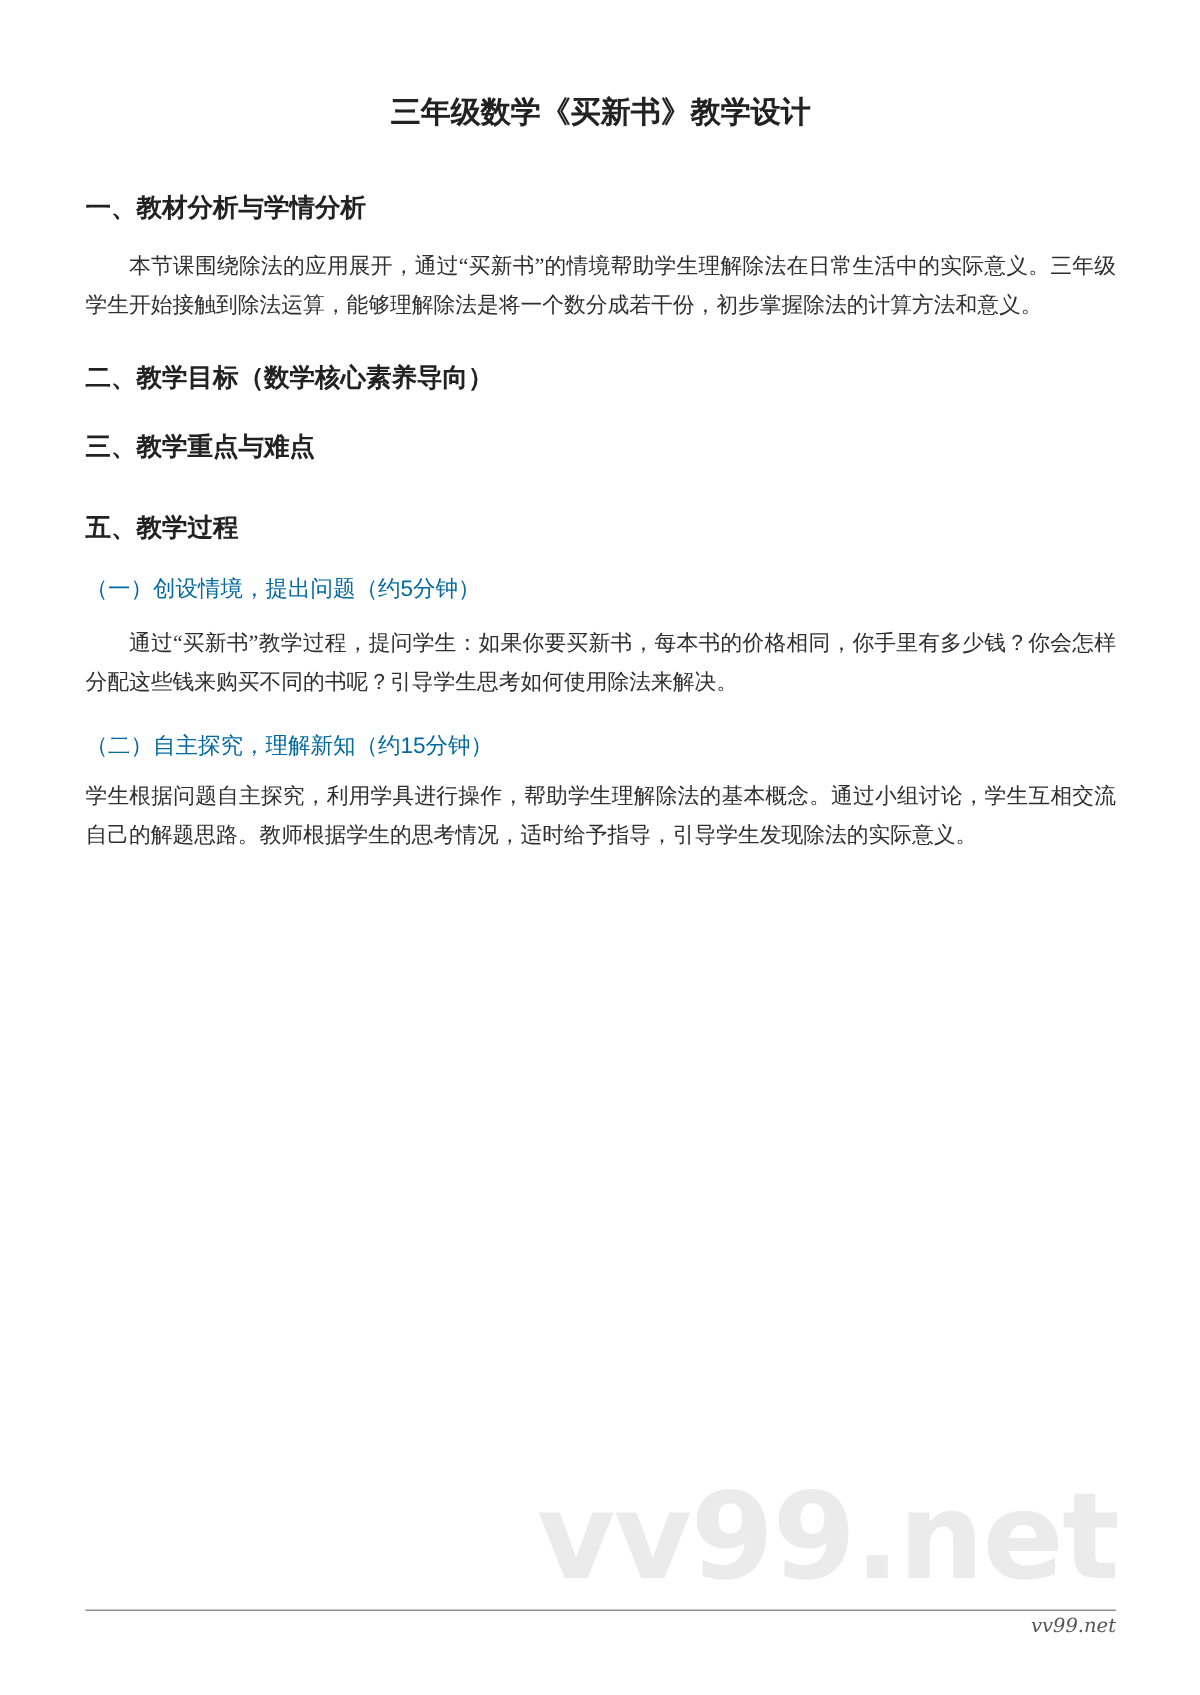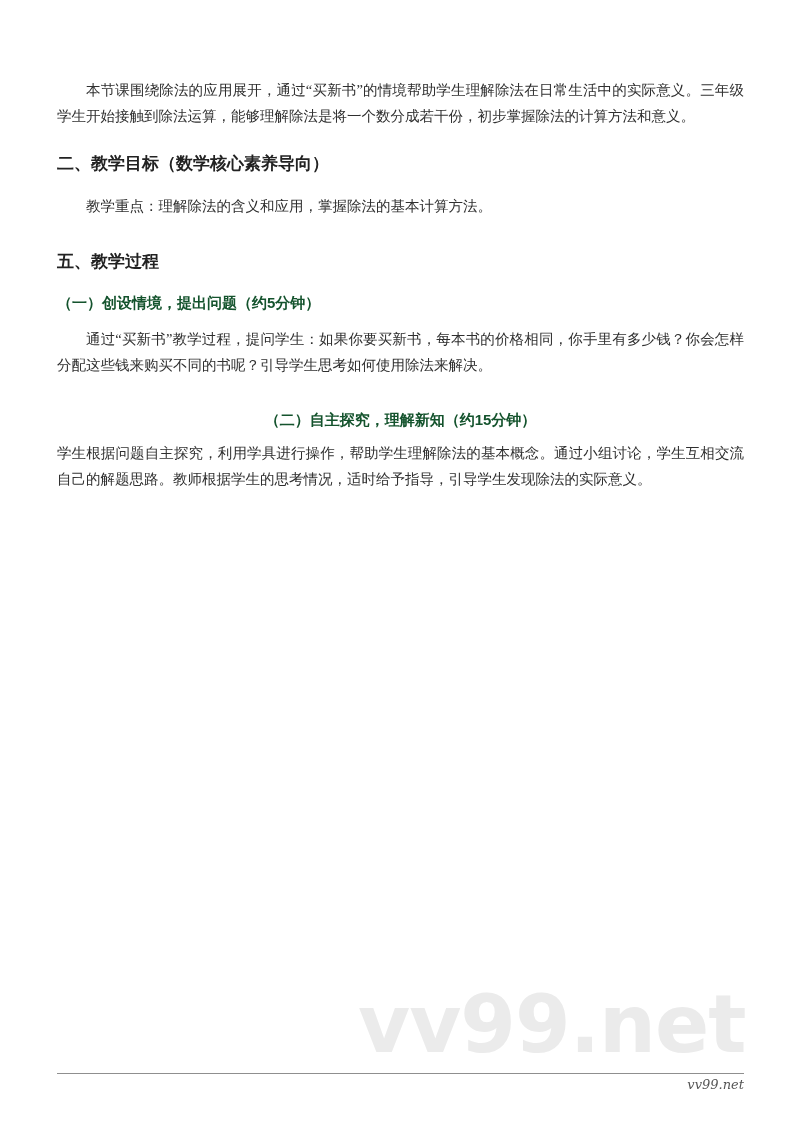--- a/index.html
+++ b/index.html
@@ -30,27 +30,27 @@
     font-size: 17px;
     line-height: 22px;
     color: #222;
     margin-top: 24px;
   }
   .sec-heading.first { margin-top: 40px; }
   .sec-heading.prep { margin-top: 22px; }
   .sec-heading.process { margin-top: 32px; }
   .sub-heading {
     font-family: "Liberation Sans", sans-serif;
-    font-weight: bold;
+    font-weight: normal;
     font-size: 15px;
     line-height: 20px;
-    color: #14532d;
+    color: #0369a1;
     margin-top: 20px;
   }
-  .sub-heading.second { margin-top: 32px; text-align: center; }
+  .sub-heading.second { margin-top: 20px; }
   p.body-text {
     font-size: 14.5px;
     line-height: 26px;
     text-align: justify;
     margin-top: 15px;
   }
   p.body-text.indent { text-indent: 2em; }
   p.body-text.tight { margin-top: 13px; }
   p.body-text.tighter { margin-top: 10px; }
   p.body-text.kp { margin-top: 18px; text-indent: 2em; }
@@ -110,26 +110,28 @@
     color: #555;
   }
 </style>
 </head>
 <body>
 
 <div class="watermark">vv99.net</div>
 
 <div class="page">
 
+  <h1 class="doc-title">三年级数学《买新书》教学设计</h1>
 
+  <h2 class="sec-heading first">一、教材分析与学情分析</h2>
   <p class="body-text indent">本节课围绕除法的应用展开，通过“买新书”的情境帮助学生理解除法在日常生活中的实际意义。三年级学生开始接触到除法运算，能够理解除法是将一个数分成若干份，初步掌握除法的计算方法和意义。</p>
 
   <h2 class="sec-heading">二、教学目标（数学核心素养导向）</h2>
 
-  <p class="body-text kp">教学重点：理解除法的含义和应用，掌握除法的基本计算方法。</p>
+  <h2 class="sec-heading">三、教学重点与难点</h2>
 
 
   <h2 class="sec-heading process">五、教学过程</h2>
 
   <h3 class="sub-heading">（一）创设情境，提出问题（约5分钟）</h3>
   <p class="body-text indent tight">通过“买新书”教学过程，提问学生：如果你要买新书，每本书的价格相同，你手里有多少钱？你会怎样分配这些钱来购买不同的书呢？引导学生思考如何使用除法来解决。</p>
 
   <h3 class="sub-heading second">（二）自主探究，理解新知（约15分钟）</h3>
   <p class="body-text tighter">学生根据问题自主探究，利用学具进行操作，帮助学生理解除法的基本概念。通过小组讨论，学生互相交流自己的解题思路。教师根据学生的思考情况，适时给予指导，引导学生发现除法的实际意义。</p>
 

